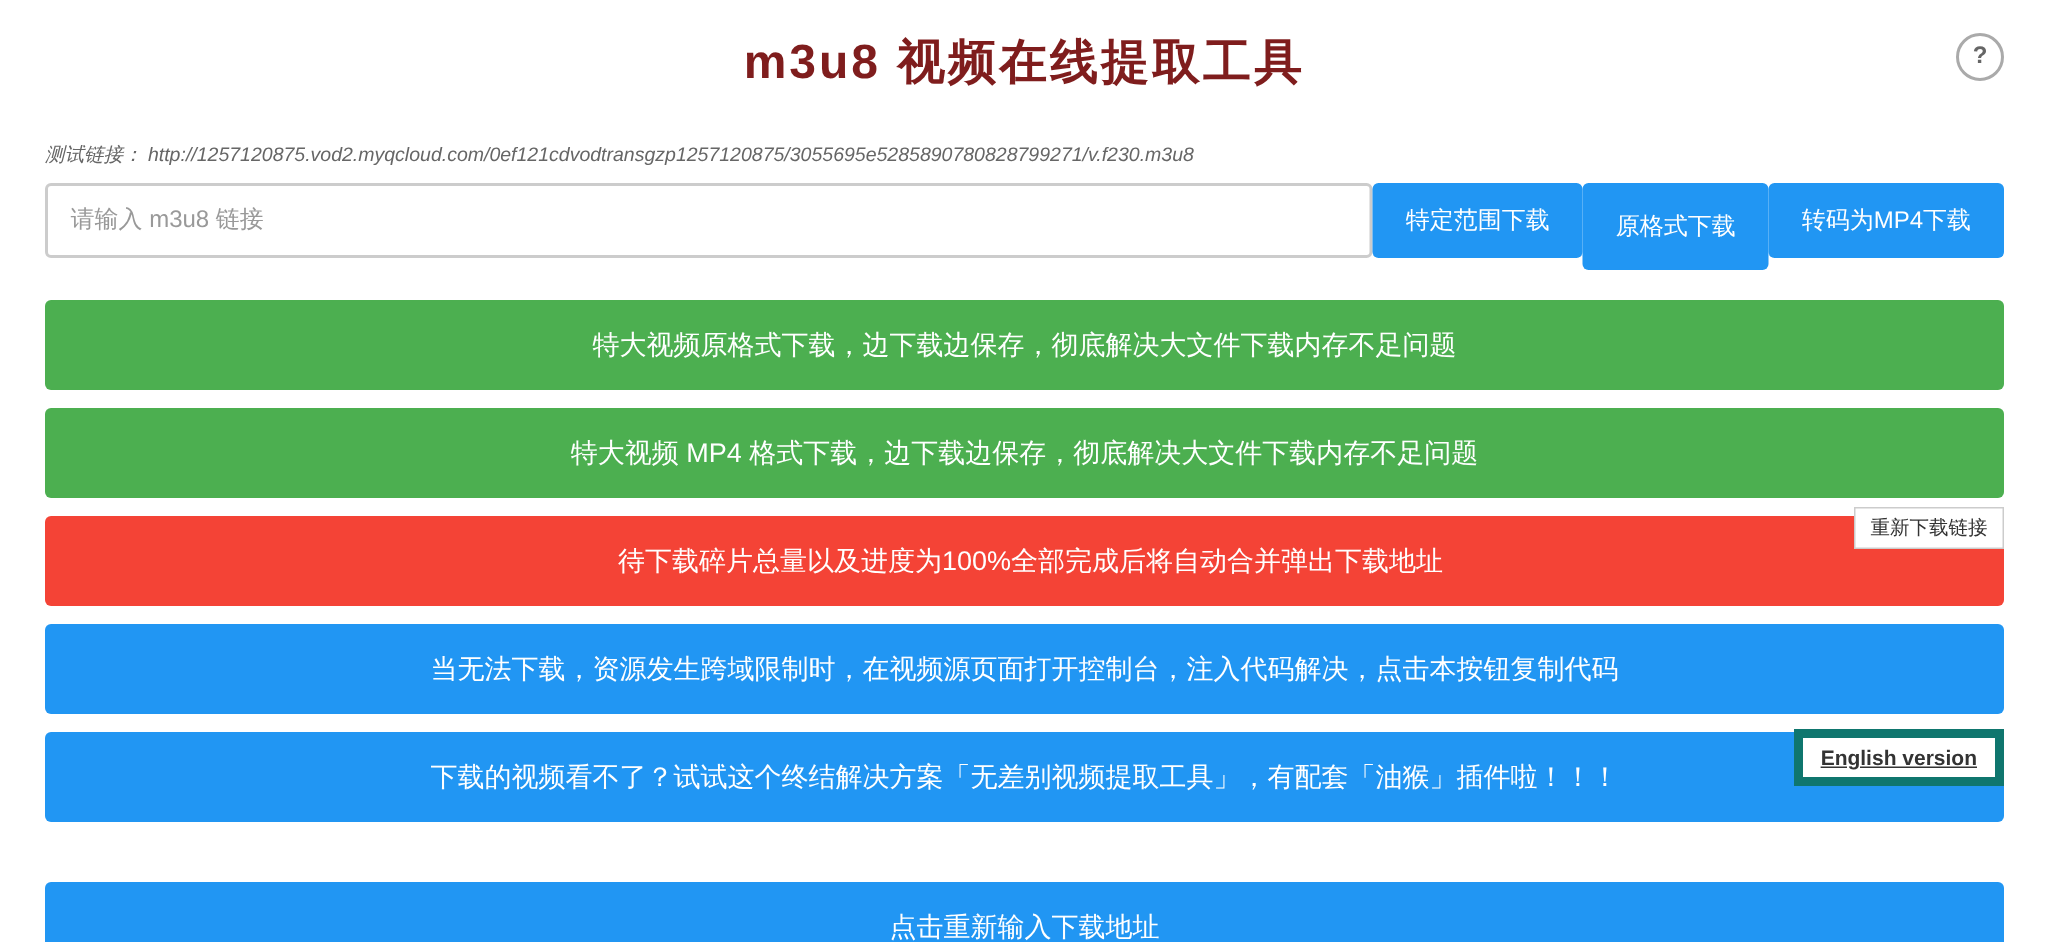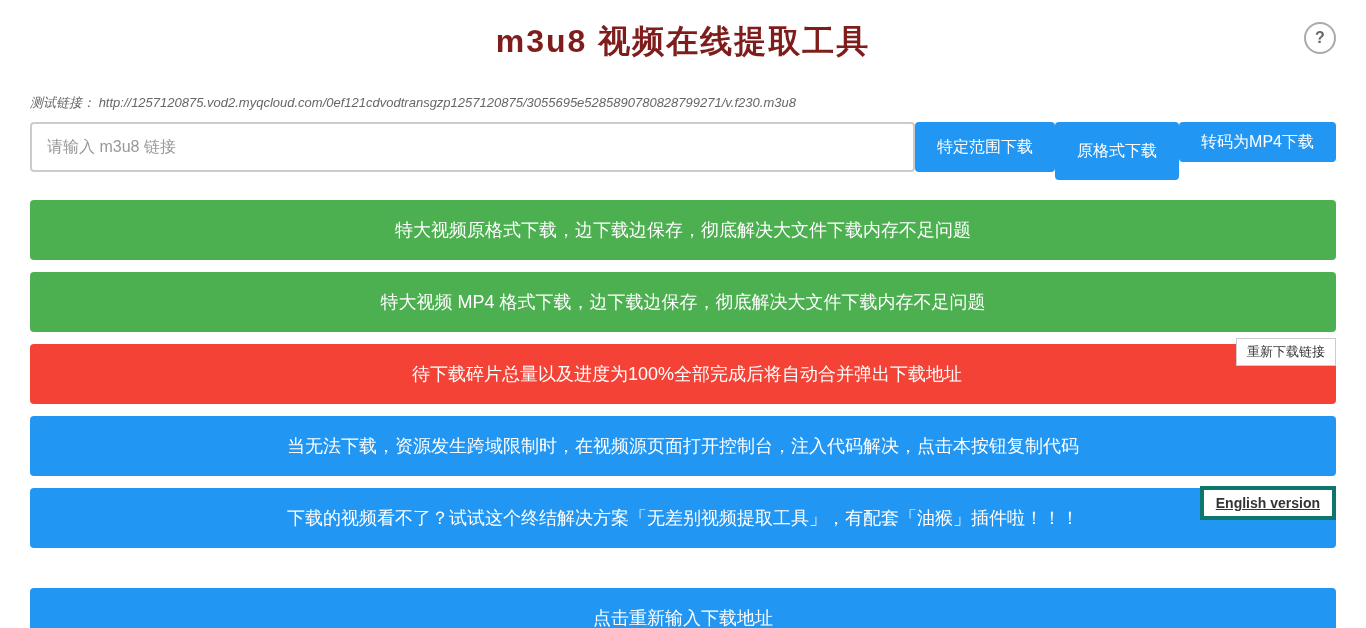--- a/index.html
+++ b/index.html
@@ -90,21 +90,21 @@
       white-space: nowrap;
     }
     .btn-mp4 {
       background: #2196f3;
       color: #fff;
       border: none;
       border-radius: 4px;
       padding: 0 22px;
       font-size: 16px;
       cursor: pointer;
-      height: 40px;
+      height: 50px;
       white-space: nowrap;
     }
     .banner {
       width: 100%;
       border-radius: 4px;
       padding: 18px 20px;
       font-size: 18px;
       text-align: center;
       color: #fff;
       margin-bottom: 12px;
@@ -135,21 +135,21 @@
       padding: 4px 10px;
       cursor: pointer;
       white-space: nowrap;
       z-index: 10;
     }
     .english-version-link {
       position: absolute;
       right: 0;
       top: -2px;
       background: #fff;
-      border: 4px solid #0f766e;
+      border: 6px solid #0f766e;
       color: #333;
       font-size: 14px;
       font-weight: bold;
       padding: 5px 12px;
       cursor: pointer;
       white-space: nowrap;
       z-index: 10;
       text-decoration: underline;
     }
     .manual-add-link {

